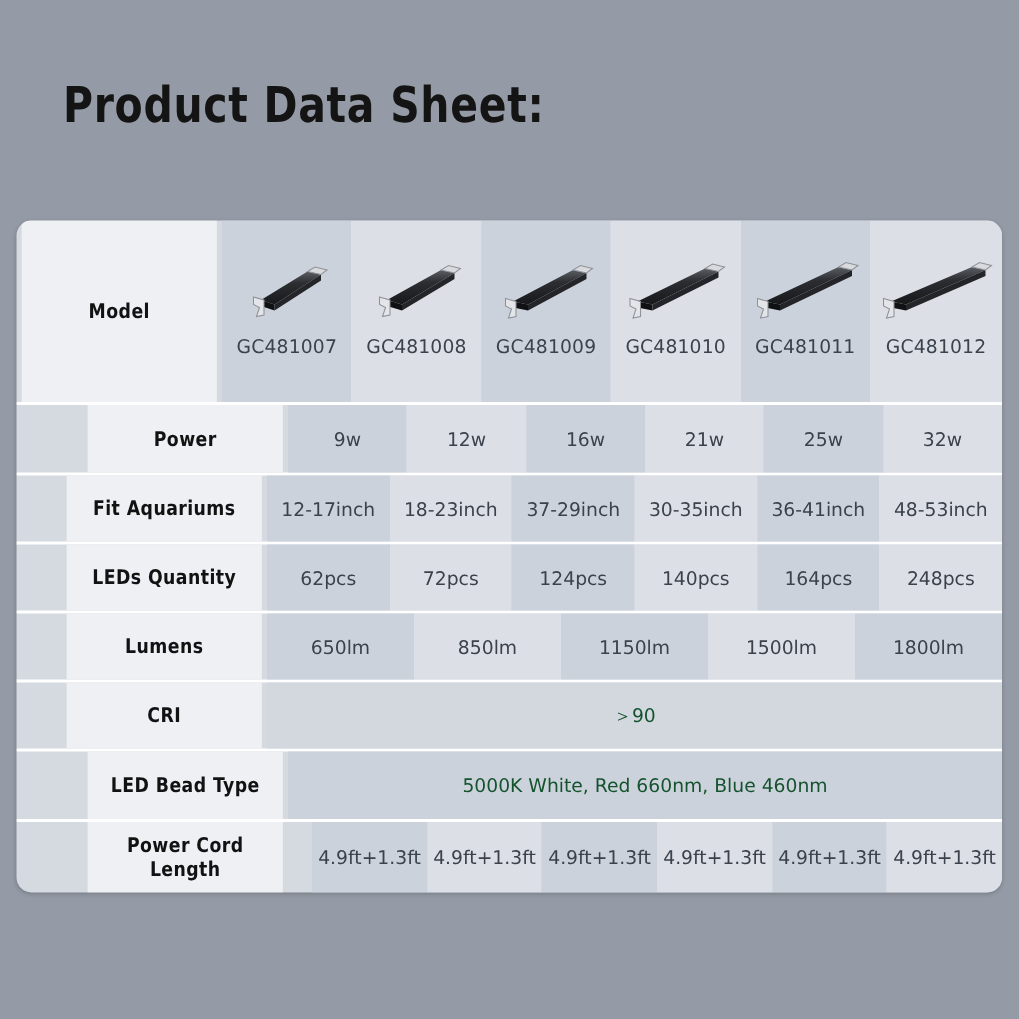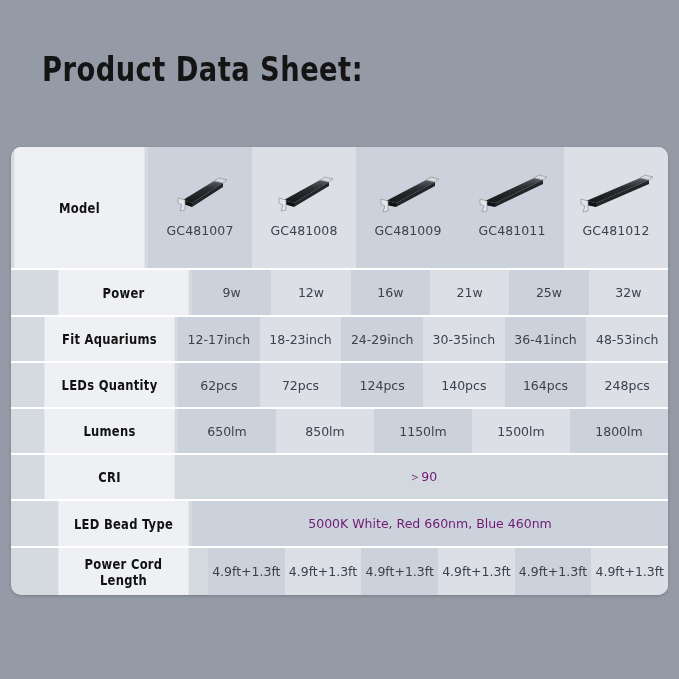--- a/index.html
+++ b/index.html
@@ -89,21 +89,21 @@
   .cell.shade-a { background: #ccd2db; }
   .cell.shade-b { background: #dce0e6; text-align: right; }
 
   .cell-merged {
     flex: 1 1 100%;
     display: flex;
     align-items: center;
     justify-content: center;
     background: #ccd2db;
     font-size: 12.5px;
-    color: #701a75;
+    color: #14532d;
     box-sizing: border-box;
   }
   .cell-merged.shade-light { background: #d3d8df; }
 
   
   .row-model   { height: 123px; }
   .row-std     { height: 47px; padding-left: 44px; }
   .row-tall    { height: 46px; padding-left: 30px; }
 
   
@@ -189,20 +189,39 @@
             <path d="M14 31 L54 10 L63 12 L24 33 Z" fill="url(#bar3)"></path>
             <path d="M14 31 L24 33 L24 37 L14 35 Z" fill="#101113"></path>
             <path d="M24 33 L63 12 L63 16 L24 37 Z" fill="#232528"></path>
             <path d="M54 10 L63 12 L67 9 L59 7 Z" fill="#d8dade" stroke="#8e9298" stroke-width="0.7"></path>
             <path d="M9 29 L16 31 L16 41 L11 42 L13 36 L9 34 Z" fill="#e3e5e9" stroke="#8e9298" stroke-width="0.7"></path>
           </svg>
         </div>
         <div class="model-code">GC481009</div>
       </div>
 
+      <div class="cell model-cell shade-b">
+        <div class="prod-img">
+          <svg width="76" height="46" viewBox="0 0 76 46">
+            <defs>
+              <linearGradient id="bar4" x1="0" y1="0" x2="0" y2="1">
+                <stop offset="0" stop-color="#5a5d62"></stop>
+                <stop offset="0.35" stop-color="#2c2e32"></stop>
+                <stop offset="1" stop-color="#17181a"></stop>
+              </linearGradient>
+            </defs>
+            <path d="M13 31 L58 9 L67 11 L23 33 Z" fill="url(#bar4)"></path>
+            <path d="M13 31 L23 33 L23 37 L13 35 Z" fill="#101113"></path>
+            <path d="M23 33 L67 11 L67 15 L23 37 Z" fill="#232528"></path>
+            <path d="M58 9 L67 11 L71 8 L63 6 Z" fill="#d8dade" stroke="#8e9298" stroke-width="0.7"></path>
+            <path d="M8 29 L15 31 L15 41 L10 42 L12 36 L8 34 Z" fill="#e3e5e9" stroke="#8e9298" stroke-width="0.7"></path>
+          </svg>
+        </div>
+        <div class="model-code">GC481010</div>
+      </div>
 
       <div class="cell model-cell shade-a">
         <div class="prod-img">
           <svg width="80" height="46" viewBox="0 0 80 46">
             <defs>
               <linearGradient id="bar5" x1="0" y1="0" x2="0" y2="1">
                 <stop offset="0" stop-color="#5a5d62"></stop>
                 <stop offset="0.35" stop-color="#2c2e32"></stop>
                 <stop offset="1" stop-color="#17181a"></stop>
               </linearGradient>
@@ -250,21 +269,21 @@
       <div class="cell shade-a">25w</div>
       <div class="cell shade-b">32w</div>
     </div>
   </div>
 
   <div class="spec-row row-tall">
     <div class="row-label">Fit Aquariums</div>
     <div class="cells">
       <div class="cell shade-a">12-17inch</div>
       <div class="cell shade-b">18-23inch</div>
-      <div class="cell shade-a">24-29inch</div>
+      <div class="cell shade-a">37-29inch</div>
       <div class="cell shade-b">30-35inch</div>
       <div class="cell shade-a">36-41inch</div>
       <div class="cell shade-b">48-53inch</div>
     </div>
   </div>
 
   <div class="spec-row row-tall">
     <div class="row-label">LEDs Quantity</div>
     <div class="cells">
       <div class="cell shade-a">62pcs</div>

